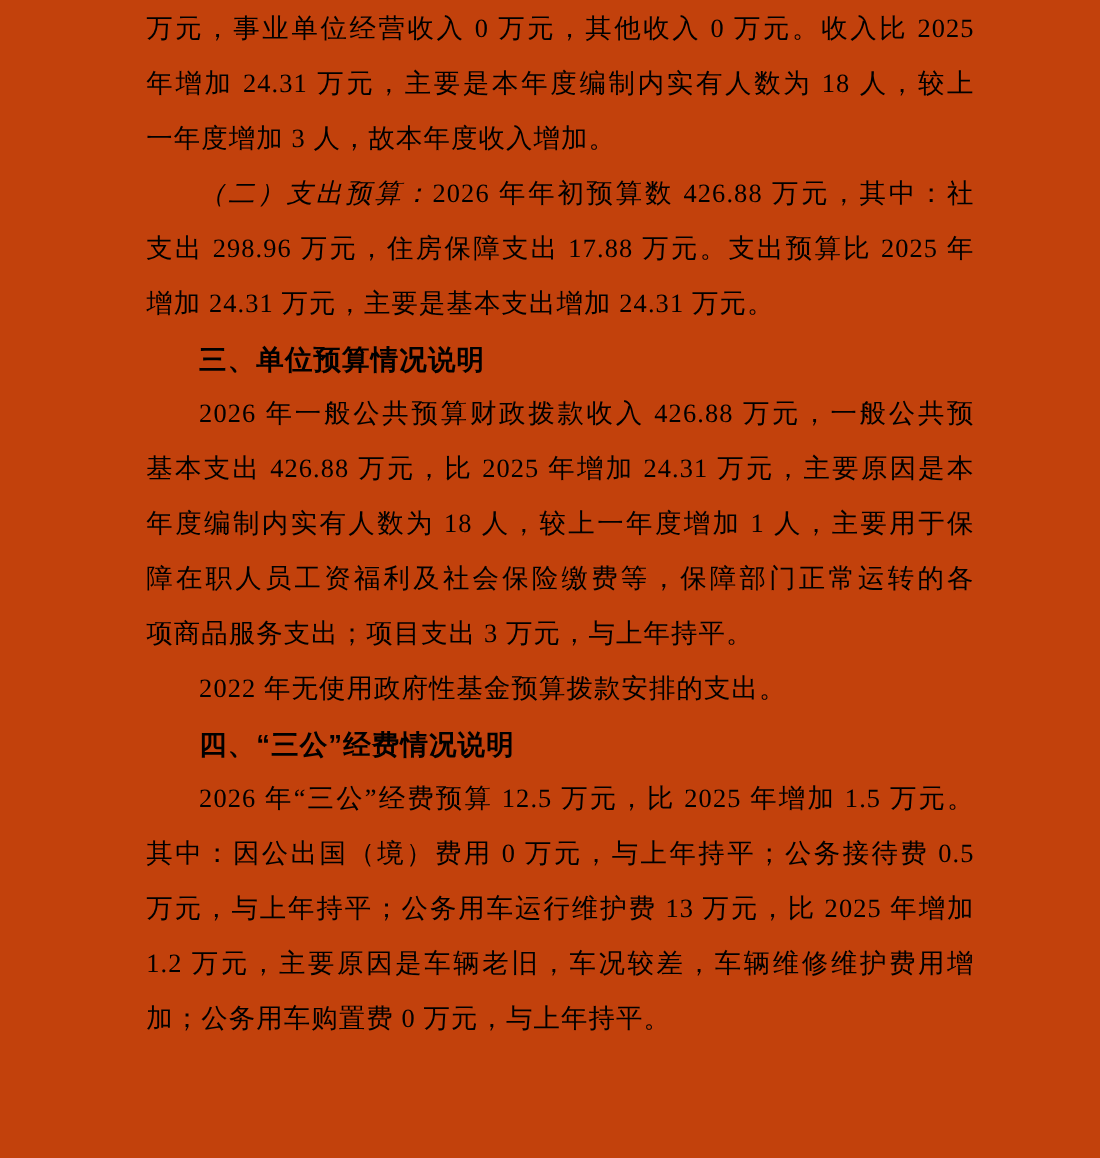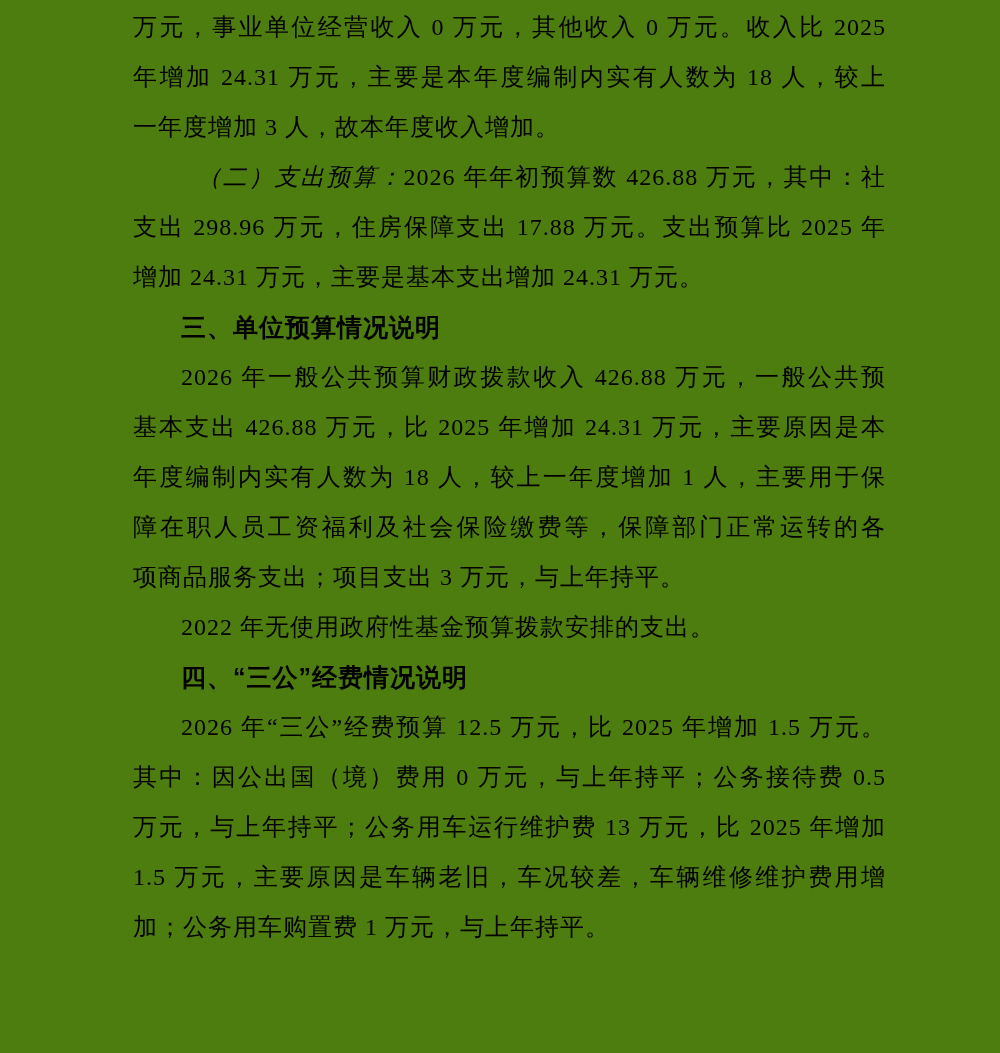--- a/index.html
+++ b/index.html
@@ -10,21 +10,21 @@
   body {
     width: 1000px;
     height: 1053px;
     overflow: hidden;
   }
   .page {
     box-sizing: border-box;
     width: 1000px;
     height: 1053px;
     padding: 2px 114px 0 133px;
-    background: #4d7c0f;
+    background: #c2410c;
   }
   .line {
     height: 50px;
     line-height: 50px;
     font-size: 24px;
     color: #000000;
     font-family: "Liberation Serif", "DejaVu Serif", serif;
     overflow: hidden;
     text-align: justify;
     letter-spacing: 1px;
@@ -39,21 +39,20 @@
     font-family: "Liberation Sans", "DejaVu Sans", sans-serif;
     font-weight: bold;
     font-size: 25px;
     text-indent: 48px;
     text-align: right;
     text-align-last: left;
     letter-spacing: 1px;
   }
   .kai {
     font-style: italic;
-    margin-left: 16px;
   }
 </style>
 </head>
 <body>
 
 <div class="page" id="doc-root">
     <div class="para">
       <div class="line fill">万元，事业单位经营收入 0 万元，其他收入 0 万元。收入比 2025</div>
       <div class="line fill">年增加 24.31 万元，主要是本年度编制内实有人数为 18 人，较上</div>
       <div class="line">一年度增加 3 人，故本年度收入增加。</div>
@@ -72,16 +71,16 @@
       <div class="line">项商品服务支出；项目支出 3 万元，与上年持平。</div>
     </div>
     <div class="para">
       <div class="line indent">2022 年无使用政府性基金预算拨款安排的支出。</div>
     </div>
     <div class="line heading">四、“三公”经费情况说明</div>
     <div class="para">
       <div class="line fill indent">2026 年“三公”经费预算 12.5 万元，比 2025 年增加 1.5 万元。</div>
       <div class="line fill">其中：因公出国（境）费用 0 万元，与上年持平；公务接待费 0.5</div>
       <div class="line fill">万元，与上年持平；公务用车运行维护费 13 万元，比 2025 年增加</div>
-      <div class="line fill">1.5 万元，主要原因是车辆老旧，车况较差，车辆维修维护费用增</div>
-      <div class="line">加；公务用车购置费 1 万元，与上年持平。</div>
+      <div class="line fill">1.2 万元，主要原因是车辆老旧，车况较差，车辆维修维护费用增</div>
+      <div class="line">加；公务用车购置费 0 万元，与上年持平。</div>
     </div>
   </div>
 
 </body></html>

